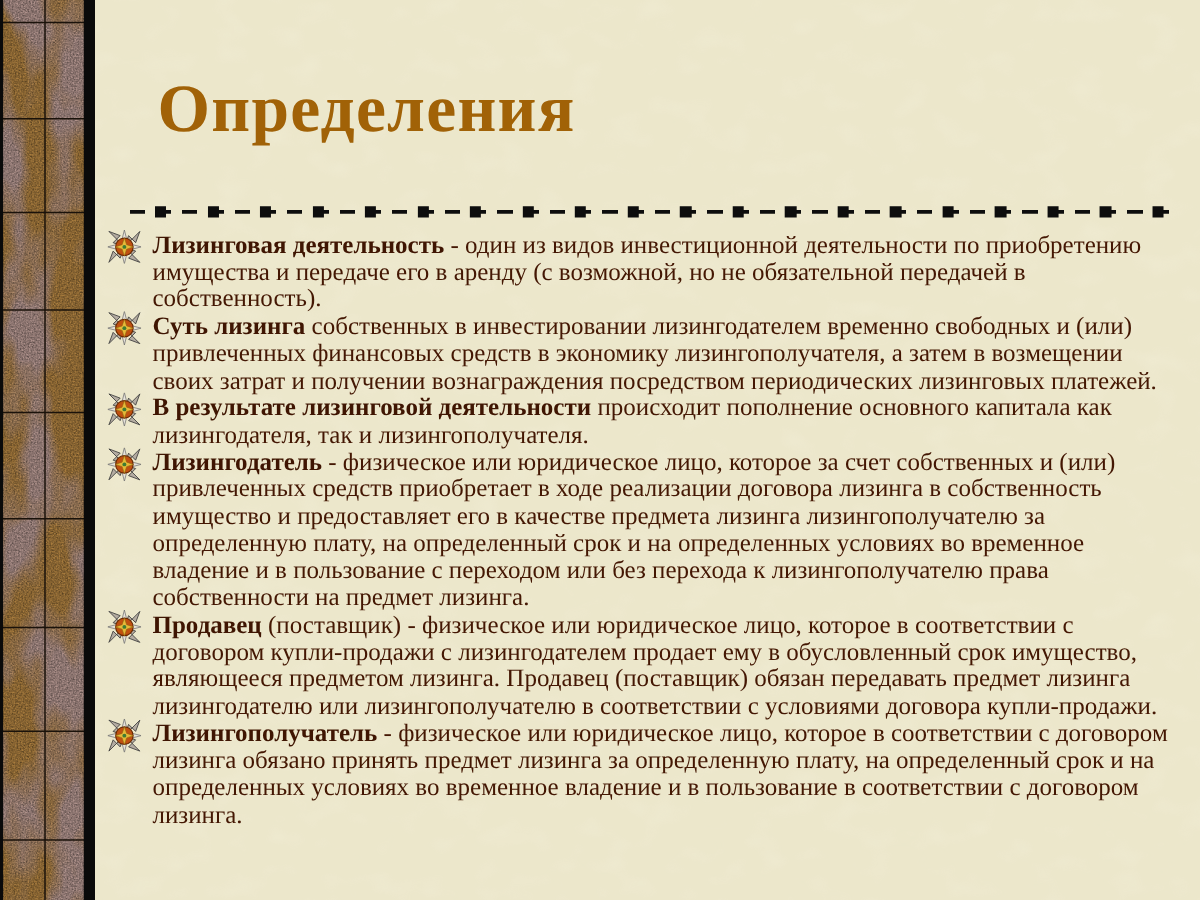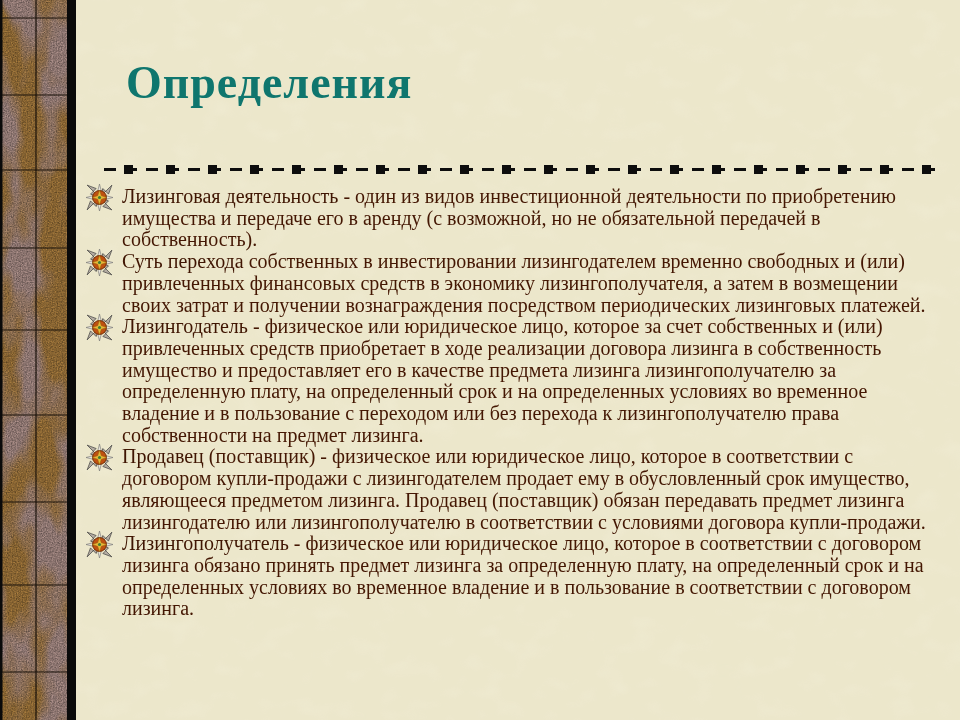--- a/index.html
+++ b/index.html
@@ -11,22 +11,22 @@
     font-family:"Liberation Serif", serif;
   }
   .paper-grain{position:absolute;left:0;top:0;pointer-events:none;}
   
   .strip{position:absolute;left:0;top:0;width:76px;height:720px;}
   
   .content{position:absolute;left:76px;top:0;right:0;bottom:0;}
   .title{
     margin:0;
     position:absolute;left:50px;top:56px;
-    font-size:46px;font-weight:bold;
-    color:#0f766e;
+    font-size:54px;font-weight:bold;
+    color:#a16207;
     letter-spacing:1px;
   }
   .divider{
     position:absolute;left:28px;top:164px;width:838px;height:11px;
     background-image:
       repeating-linear-gradient(90deg,#0d0d0d 0 9px,transparent 9px 42px),
       repeating-linear-gradient(90deg,#0d0d0d 0 12px,transparent 12px 21px);
     background-size:100% 9px,100% 3px;
     background-position:20px 1px,0 4px;
     background-repeat:repeat-x;
@@ -34,21 +34,21 @@
   .defs-list{
     position:absolute;left:46px;top:186px;right:18px;
     margin:0;padding:0;list-style:none;
     color:#441703;
     font-size:20px;line-height:21.7px;
   }
   .defs-list li{
     position:relative;
     margin:0;padding:0;
   }
-  .defs-list b{font-weight:normal;color:#3f1502;}
+  .defs-list b{font-weight:bold;color:#3f1502;}
   .bullet-icon{
     position:absolute;left:-36px;top:-2px;
     width:27px;height:27px;
   }
   .hidden-defs{position:absolute;width:0;height:0;overflow:hidden;}
 </style>
 </head>
 <body>
 
 <div class="slide">
@@ -136,23 +136,29 @@
         <svg class="bullet-icon">
             <use href="#star-sym"></use>
           </svg>
         <b>Лизинговая деятельность</b><span> - один из видов инвестиционной деятельности по приобретению имущества и передаче его в аренду (с возможной, но не обязательной передачей в собственность).</span>
       </li>
 
       <li>
         <svg class="bullet-icon">
             <use href="#star-sym"></use>
           </svg>
-        <b>Суть перехода</b><span> собственных в инвестировании лизингодателем временно свободных и (или) привлеченных финансовых средств в экономику лизингополучателя, а затем в возмещении своих затрат и получении вознаграждения посредством периодических лизинговых платежей.</span>
+        <b>Суть лизинга</b><span> собственных в инвестировании лизингодателем временно свободных и (или) привлеченных финансовых средств в экономику лизингополучателя, а затем в возмещении своих затрат и получении вознаграждения посредством периодических лизинговых платежей.</span>
       </li>
 
+      <li>
+        <svg class="bullet-icon">
+            <use href="#star-sym"></use>
+          </svg>
+        <b>В результате лизинговой деятельности</b><span> происходит пополнение основного капитала как лизингодателя, так и лизингополучателя.</span>
+      </li>
 
       <li>
         <svg class="bullet-icon">
             <use href="#star-sym"></use>
           </svg>
         <b>Лизингодатель</b><span> - физическое или юридическое лицо, которое за счет собственных и (или) привлеченных средств приобретает в ходе реализации договора лизинга в собственность имущество и предоставляет его в качестве предмета лизинга лизингополучателю за определенную плату, на определенный срок и на определенных условиях во временное владение и в пользование с переходом или без перехода к лизингополучателю права собственности на предмет лизинга.</span>
       </li>
 
       <li>
         <svg class="bullet-icon">

